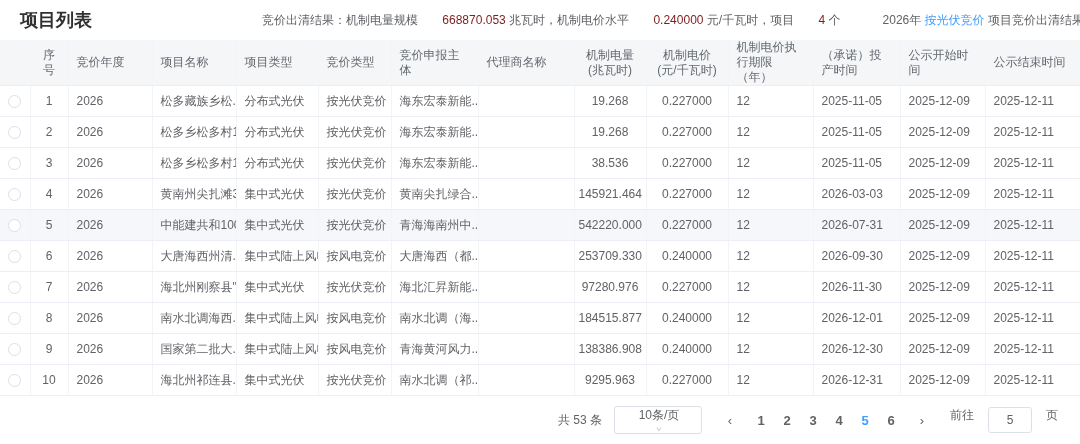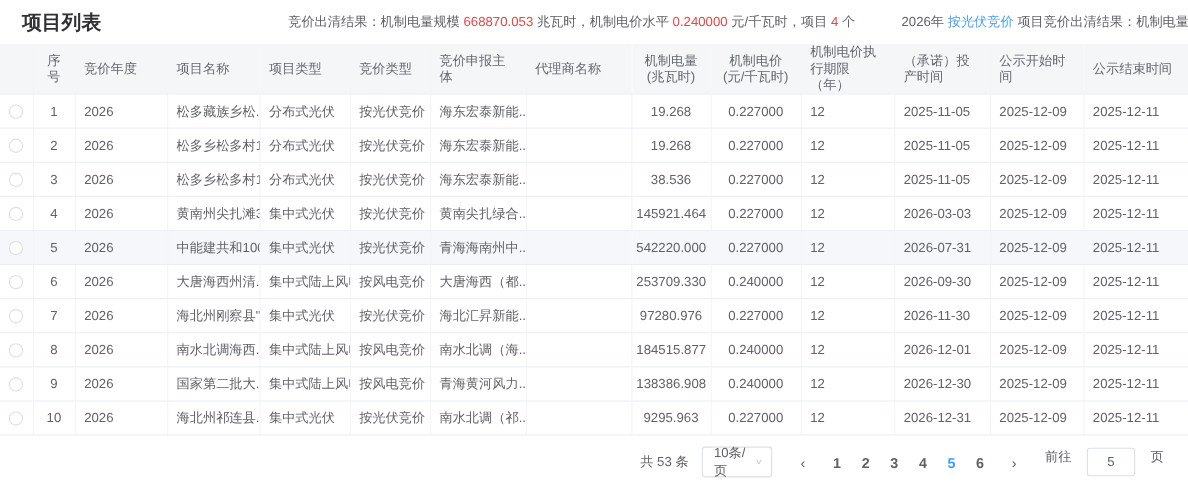--- a/index.html
+++ b/index.html
@@ -3,37 +3,37 @@
 <meta charset="utf-8">
 <style>
   * { margin:0; padding:0; box-sizing:border-box; }
   html,body { width:1080px; height:444px; background:#fff; overflow:hidden; }
   body { font-family:"Liberation Sans","DejaVu Sans",sans-serif; color:#606266; }
 
   .topbar{ height:40px; display:flex; align-items:center; padding:0 0 0 20px; background:#fff; }
   .title{ font-size:18px; font-weight:bold; color:#303133; flex:0 0 auto; }
   .summary{ margin-left:170px; font-size:12px; color:#606266; white-space:nowrap; overflow:hidden; display:flex; align-items:center; }
   .summary .seg2{ margin-left:42px; }
-  .blue{ color:#ef4444; }
+  .blue{ color:#7f1d1d;margin-left:21px; }
   .link{ color:#409eff; cursor:pointer; }
 
   table{ width:1080px; border-collapse:collapse; table-layout:fixed; font-size:12px; }
   th,td{ border-bottom:1px solid #ebeef5; border-right:1px solid #f2f4f8; padding:0 8px; white-space:nowrap; overflow:hidden; }
   th:last-child, td:last-child{ border-right:none; }
   thead th{ background:#f5f6f8; color:#64696f; font-weight:normal; height:44px; text-align:left; white-space:normal; line-height:15px; vertical-align:middle; }
   tbody td{ height:31px; color:#606266; background:#fff; }
   tbody tr.hl td{ background:#f5f7fa; }
   th.c, td.c{ text-align:center; }
   td.num{ text-align:center; padding:0 4px;margin-left:20px; }
 
   .radio{ display:inline-block; width:13px; height:13px; border:1px solid #dcdfe6; border-radius:50%; background:#fff; vertical-align:middle; cursor:pointer; }
 
   .pagination{ height:48px; display:flex; align-items:center; justify-content:flex-end; padding-right:22px; font-size:12px; color:#606266; gap:6px; }
   .pg-total{ margin-right:6px; }
-  .pg-size{ width:64px; height:28px; border:1px solid #dcdfe6; border-radius:3px; display:flex; align-items:center; justify-content:space-between; padding:0 8px 0 10px; color:#606266; cursor:pointer; margin-right:10px; background:#fff; }
+  .pg-size{ width:88px; height:28px; border:1px solid #dcdfe6; border-radius:3px; display:flex; align-items:center; justify-content:space-between; padding:0 8px 0 10px; color:#606266; cursor:pointer; margin-right:10px; background:#fff;flex-direction:column; }
   .pg-size .chev{ color:#c0c4cc; font-size:10px; transform:scaleY(.8); }
   .pg-arrow{ min-width:24px; height:28px; display:flex; align-items:center; justify-content:center; color:#606266; font-size:13px; cursor:pointer; }
   .pg-num{ min-width:26px; height:28px; display:flex; align-items:center; justify-content:center; color:#606266; font-weight:bold; font-size:13px; cursor:pointer; }
   .pg-num.active{ color:#409eff; }
   .pg-goto{ display:flex; align-items:flex-start; gap:14px; margin-left:10px; }
   .pg-goto input{ width:44px; height:26px; border:1px solid #dcdfe6; border-radius:3px; text-align:center; font-size:12px; color:#606266; outline:none; font-family:inherit; }
 </style>
 </head>
 <body>
 

